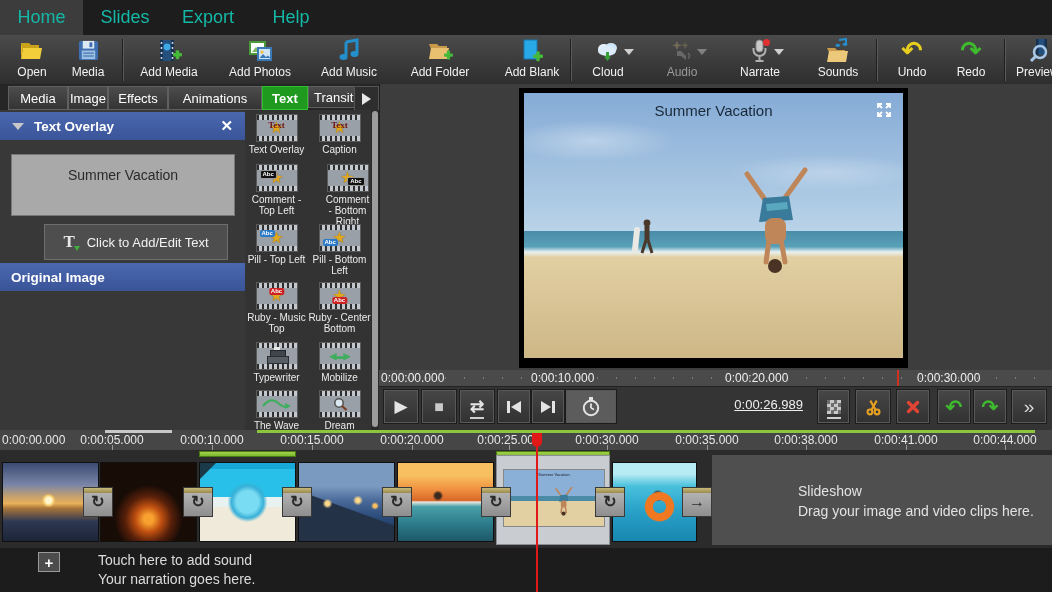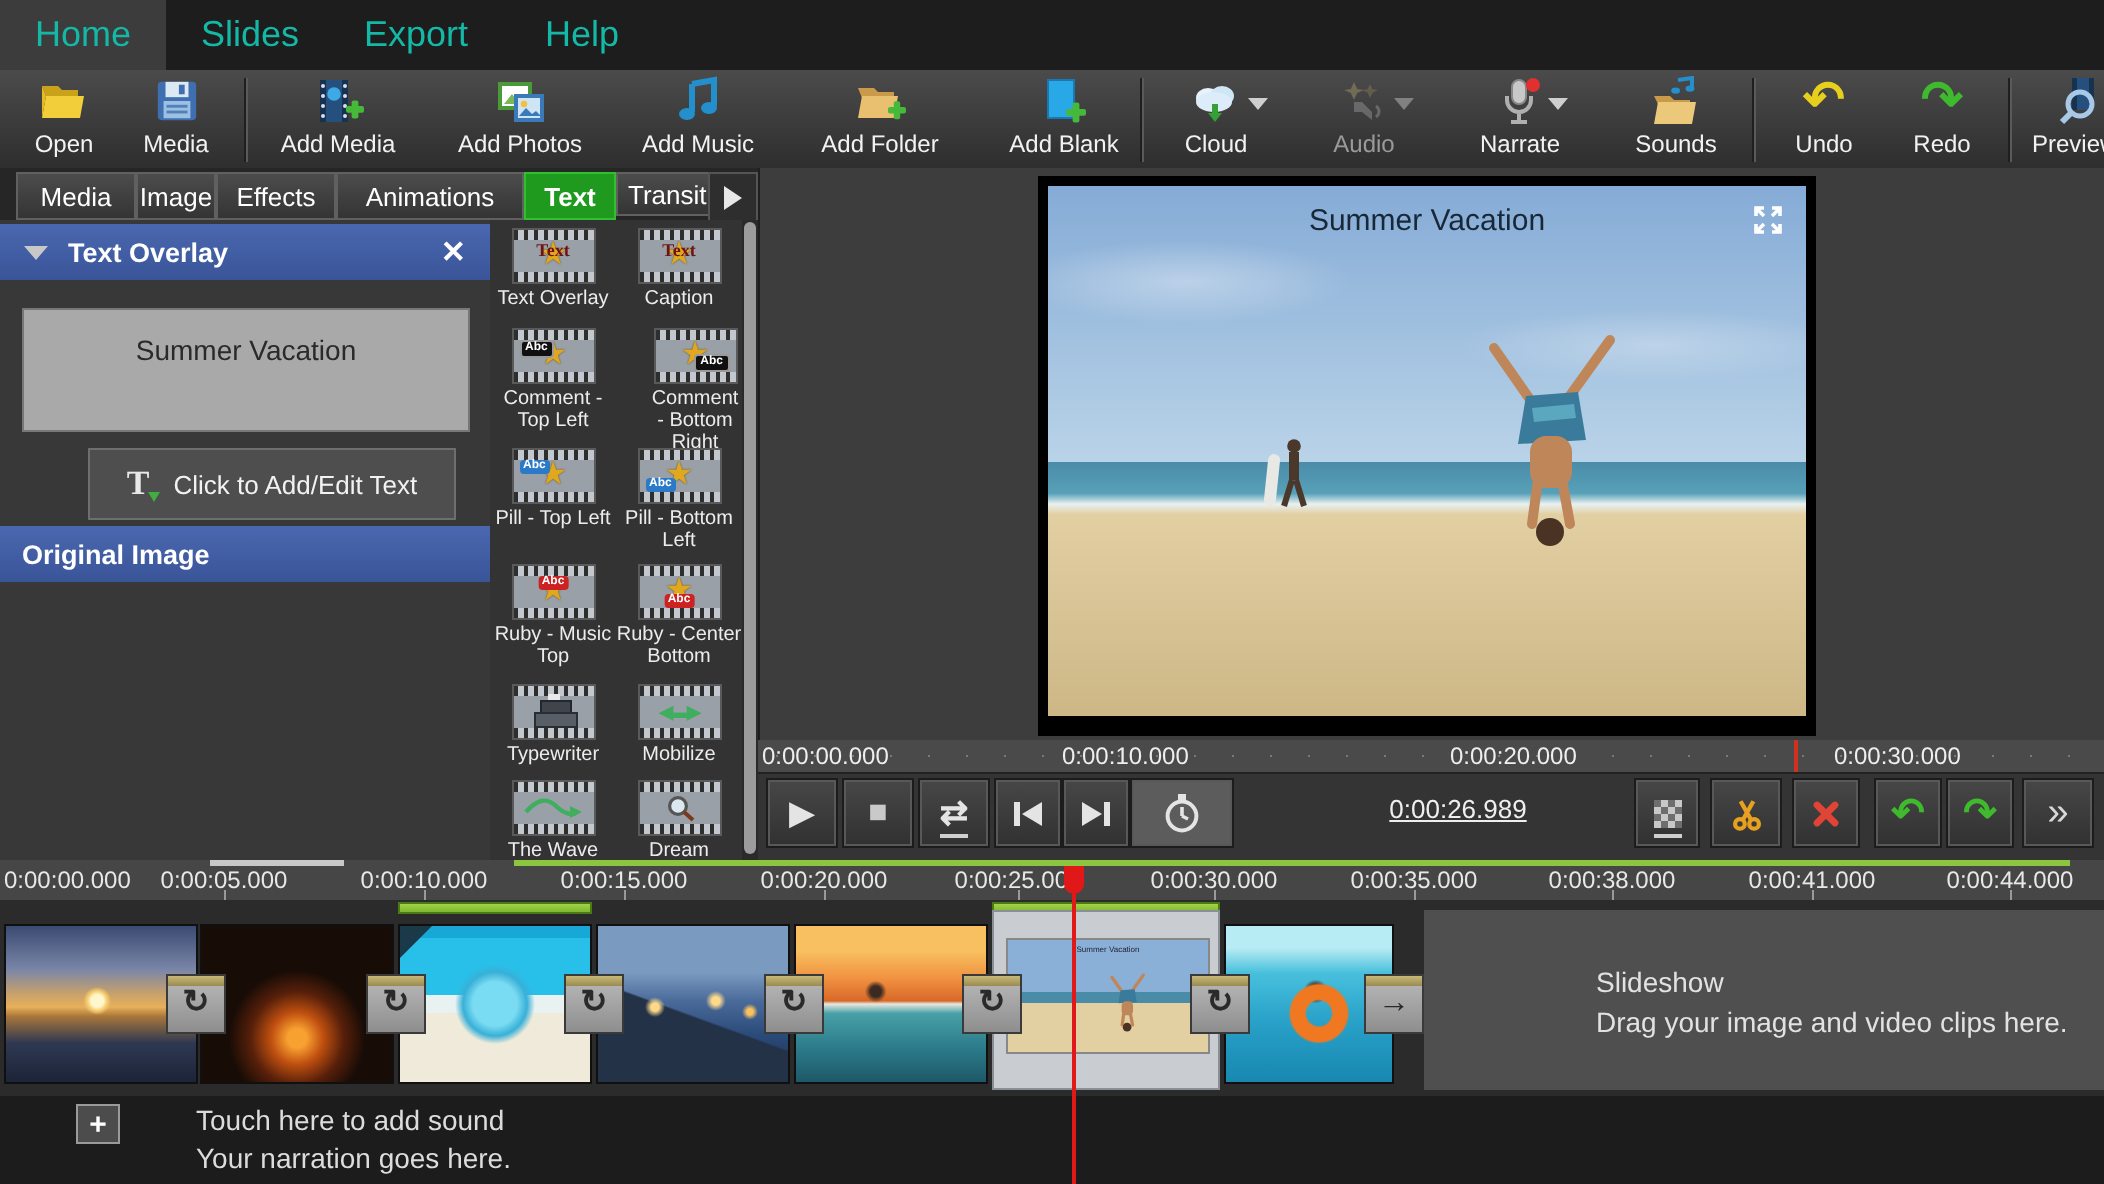--- a/index.html
+++ b/index.html
@@ -82,21 +82,21 @@
      background-image:radial-gradient(circle 1px at 50% 50%, #7a7a7a 60%, transparent 61%);background-size:19px 16px;}
   .prlab{position:absolute;top:1px;white-space:nowrap;}
   #pplayhead{position:absolute;left:518px;top:0;width:2px;height:16px;background:#d03020;}
   #pcontrols{left:379px;top:386px;width:673px;height:44px;background:#343434;border-top:1px solid #222;}
   .pbtn{position:absolute;top:2px;width:36px;height:35px;background:linear-gradient(#474747,#313131);
     border:1px solid #1c1c1c;box-shadow:inset 0 0 0 1px #585858;display:flex;align-items:center;justify-content:center;
     color:#e4e4e4;box-sizing:border-box;}
   .pbtn.on{background:#5c5c5c;}
   .pbtn .underbar{position:absolute;bottom:4px;left:50%;transform:translateX(-50%);width:14px;height:2px;background:#cfcfcf;}
   .checker{width:14px;height:14px;background:repeating-conic-gradient(#c8c8c8 0 25%, #6e6e6e 0 50%) 0 0/7px 7px;}
-  #time-label{position:absolute;left:304px;top:10px;width:92px;text-align:center;font-size:13px;color:#efefef;text-decoration:underline;}
+  #time-label{position:absolute;left:332px;top:10px;width:92px;text-align:right;font-size:13px;color:#efefef;text-decoration:underline;}
   
   #bruler{left:0;top:430px;width:1052px;height:20px;background:#464646;font-size:12px;color:#e8e8e8;}
   .ind{position:absolute;top:0;height:3px;}
   .brlab{position:absolute;top:3px;transform:translateX(-50%);white-space:nowrap;}
   .btick{position:absolute;bottom:0;width:1px;height:5px;background:#9a9a9a;}
   
   #cliptrack{left:0;top:450px;width:1052px;height:98px;background:#2b2b2b;border-bottom:1px solid #141414;}
   .clip{position:absolute;top:12px;height:80px;width:97px;border:1px solid #101010;box-sizing:border-box;}
   .greenbar{position:absolute;top:1px;height:6px;background:linear-gradient(#a4d24a,#7cb82e);border:1px solid #4a7a14;box-sizing:border-box;}
   #sel-frame{position:absolute;left:496px;top:5px;width:114px;height:90px;background:#c9cdd2;border:1px solid #8a8f96;box-sizing:border-box;}

